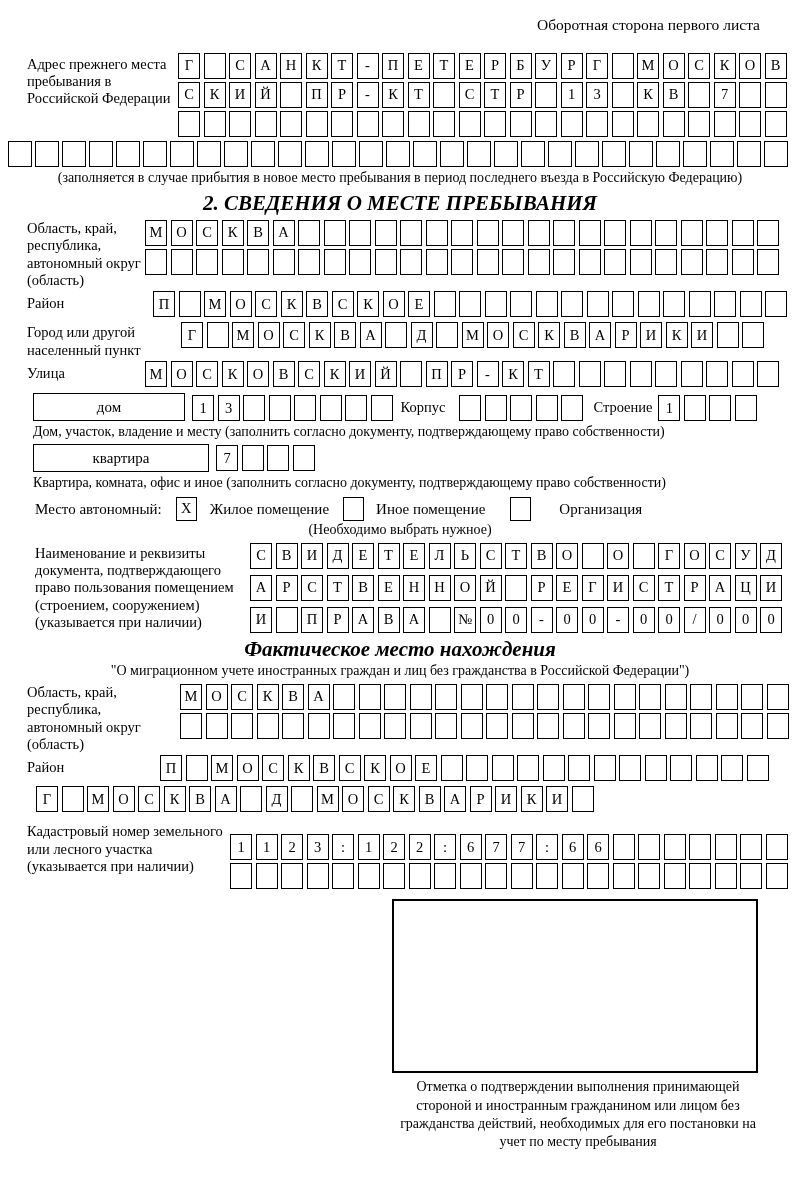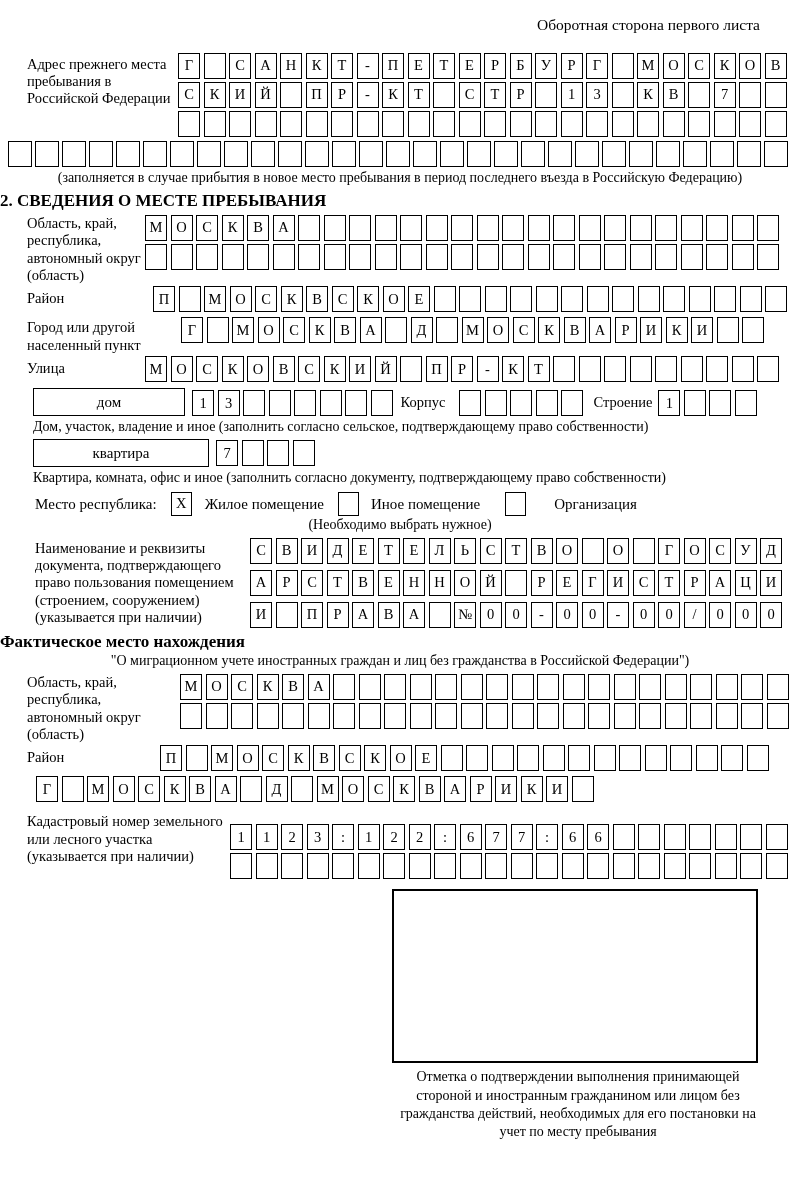--- a/index.html
+++ b/index.html
@@ -13,21 +13,21 @@
   .lbl { flex:none; font-size:14.5px; line-height:1.2; }
   .cells { display:flex; gap:3.5px; flex:none; }
   .cb { flex:none; width:22px; height:26px; border:1.6px solid #000; display:flex;
         align-items:center; justify-content:center; font-size:14.5px; background:#fff; }
   .big .cb { width:23.5px; }
   .rgap { margin-bottom:3px; }
   .rgap2 { margin-bottom:6px; }
 
   .note { font-size:14px; line-height:1.3; }
   .center { text-align:center; }
-  .title { text-align:left; font-weight:bold; font-size:17px; margin-top:4px; }
+  .title { text-align:center; font-weight:bold; font-size:21px; margin-top:4px;font-style:italic; }
 
   .widebox { flex:none; border:1.6px solid #000; height:28px; display:flex; align-items:center;
              justify-content:center; font-size:15px; background:#fff; }
   .inline-lbl { font-size:14.5px; line-height:28px; flex:none; }
 
   .chk { flex:none; width:21px; height:24px; border:1.6px solid #000; display:flex;
          align-items:center; justify-content:center; font-size:14.5px; background:#fff; }
 
   .stamp { margin:10px 0 0 392px; width:366px; height:174px; border:2px solid #000; background:#fff; }
   .stamp-note { margin:5px 0 0 390px; width:376px; text-align:center; font-size:14px; line-height:1.3; }
@@ -329,35 +329,35 @@
         <div class="cb"></div>
       </div>
     <div class="inline-lbl" style="margin:0 6px 0 10px">Строение</div>
     <div class="cells">
         <div class="cb">1</div>
         <div class="cb"></div>
         <div class="cb"></div>
         <div class="cb"></div>
       </div>
   </div>
-  <div class="note" style="margin:2px 0 0 33px">Дом, участок, владение и иное (заполнить согласно сельское, подтверждающему право собственности)</div>
+  <div class="note" style="margin:2px 0 0 33px">Дом, участок, владение и месту (заполнить согласно документу, подтверждающему право собственности)</div>
 
   <div class="frow" style="margin:3px 0 0 33px; align-items:center">
     <div class="widebox" style="width:176px">квартира</div>
     <div class="cells" style="margin-left:7px">
         <div class="cb">7</div>
         <div class="cb"></div>
         <div class="cb"></div>
         <div class="cb"></div>
       </div>
   </div>
   <div class="note" style="margin:2px 0 0 33px">Квартира, комната, офис и иное (заполнить согласно документу, подтверждающему право собственности)</div>
 
   <div class="frow" style="margin:4px 0 0 35px; align-items:center">
-    <div class="lbl" style="font-size:15px">Место республика:</div>
+    <div class="lbl" style="font-size:15px">Место автономный:</div>
     <div class="chk" style="margin-left:14px">X</div>
     <div class="lbl" style="font-size:15px; margin-left:13px">Жилое помещение</div>
     <div class="chk" style="margin-left:14px"></div>
     <div class="lbl" style="font-size:15px; margin-left:12px">Иное помещение</div>
     <div class="chk" style="margin-left:25px"></div>
     <div class="lbl" style="font-size:15px; margin-left:28px">Организация</div>
   </div>
   <div class="note center">(Необходимо выбрать нужное)</div>
 
   <div class="frow" style="margin:4px 0 0 35px">

